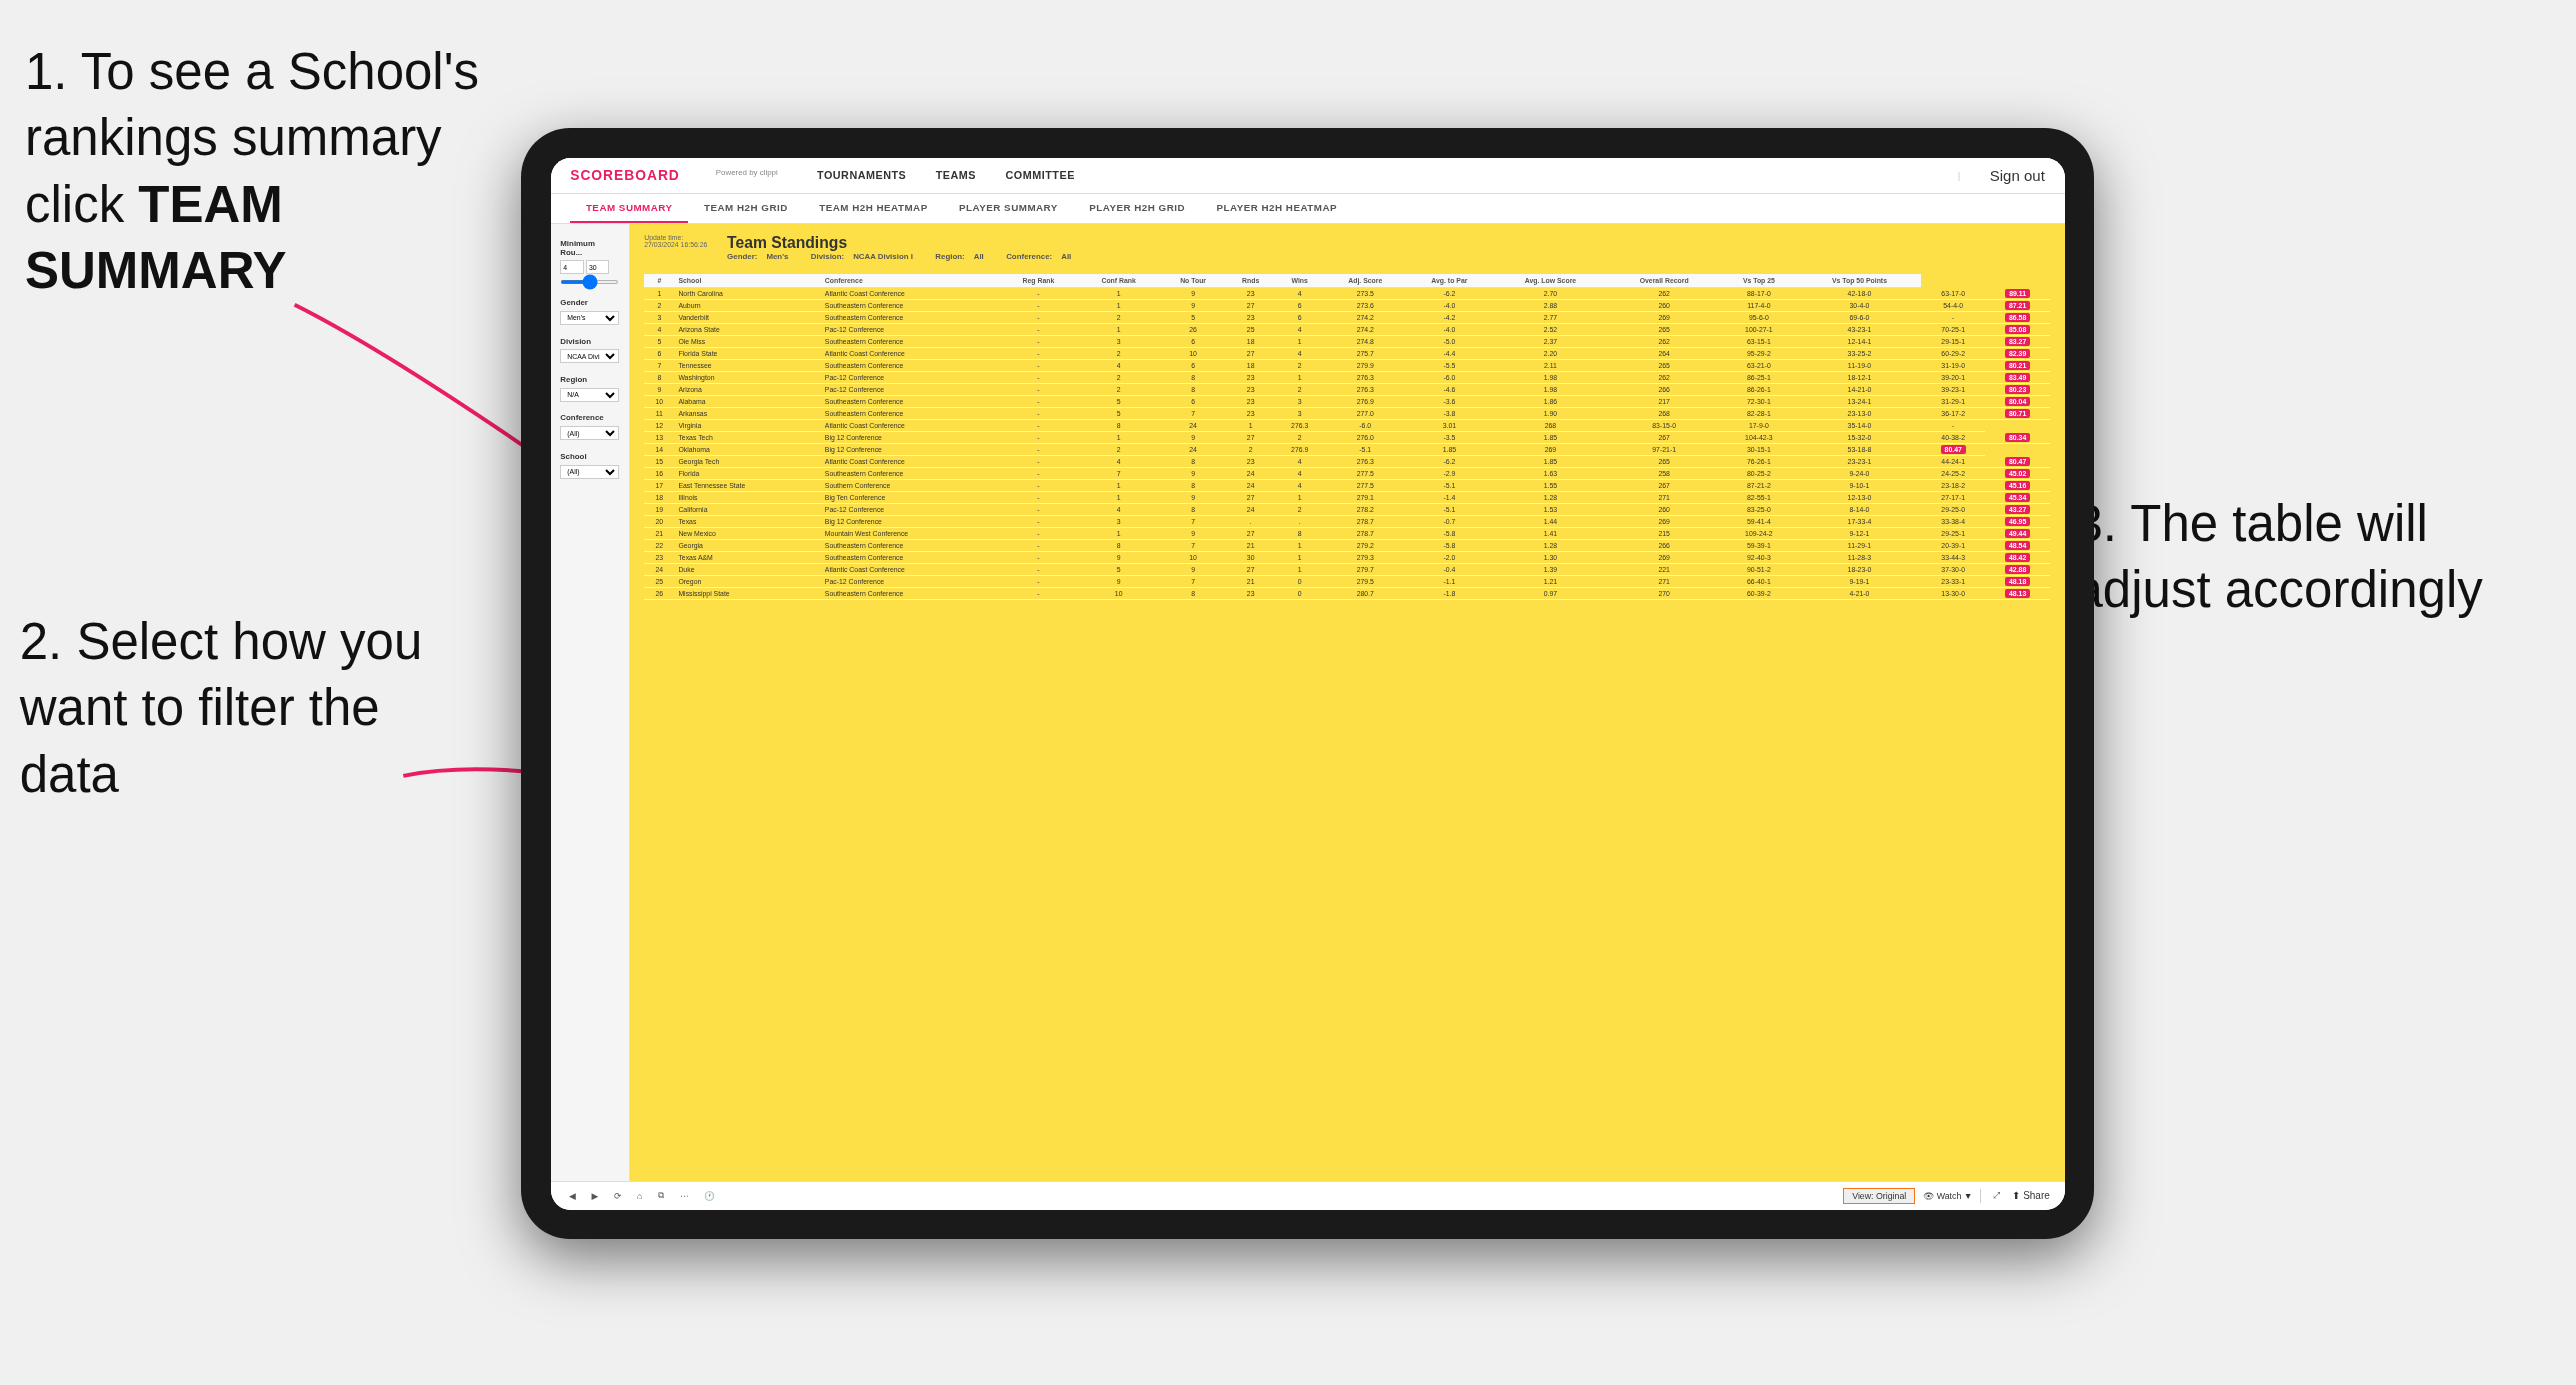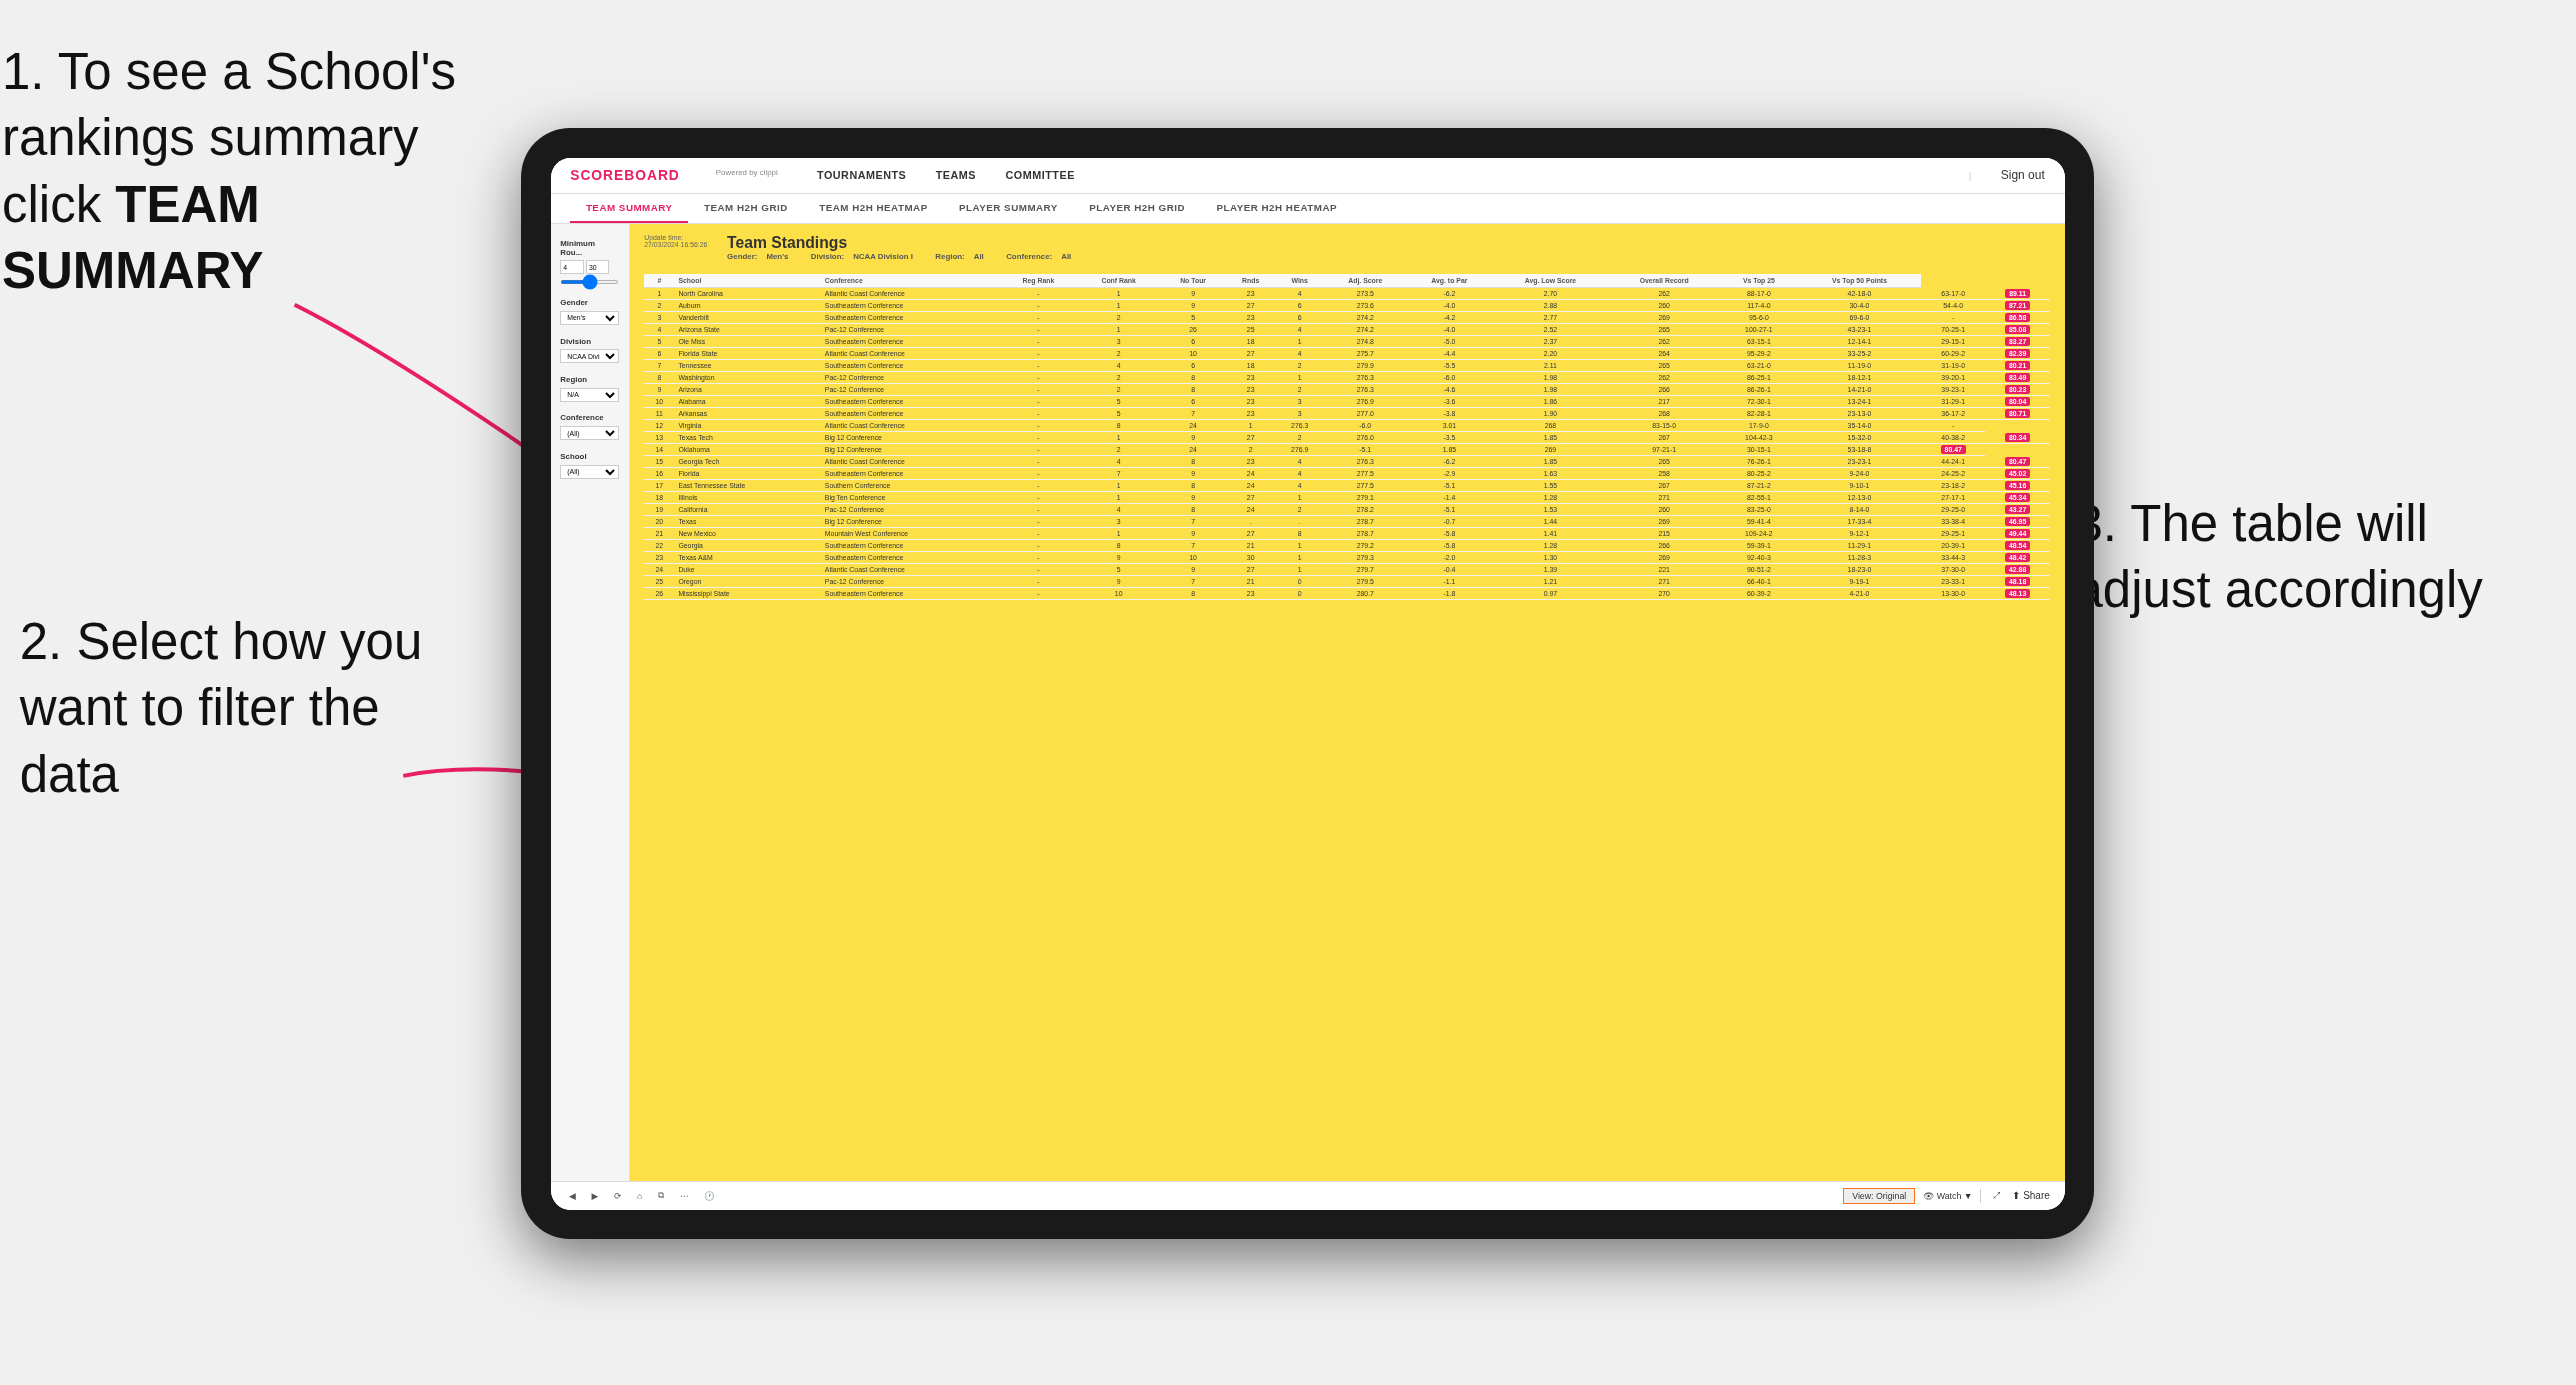--- a/index.html
+++ b/index.html
@@ -9,21 +9,21 @@
       width: 2576px;
       height: 1386px;
       position: relative;
       overflow: hidden;
     }
 
     
     .instruction-1 {
       position: absolute;
       top: 39px;
-      left: 2px;
+      left: 25px;
       font-size: 51px;
       line-height: 1.3;
       color: #111;
       max-width: 472px;
     }
     .instruction-1 strong { font-weight: 900; }
 
     .instruction-2 {
       position: absolute;
       top: 609px;
@@ -103,21 +103,21 @@
       color: #333;
       text-transform: uppercase;
       letter-spacing: 0.5px;
       padding: 3.9px 0;
       cursor: pointer;
     }
 
     .nav-spacer { flex: 1; }
 
     .sign-out {
-      font-size: 12px;
+      font-size: 15px;
       color: #333;
     }
 
     
     .sub-nav {
       display: flex;
       align-items: center;
       padding: 0 19.7px;
       background: #fff;
       border-bottom: 1px solid #ddd;

